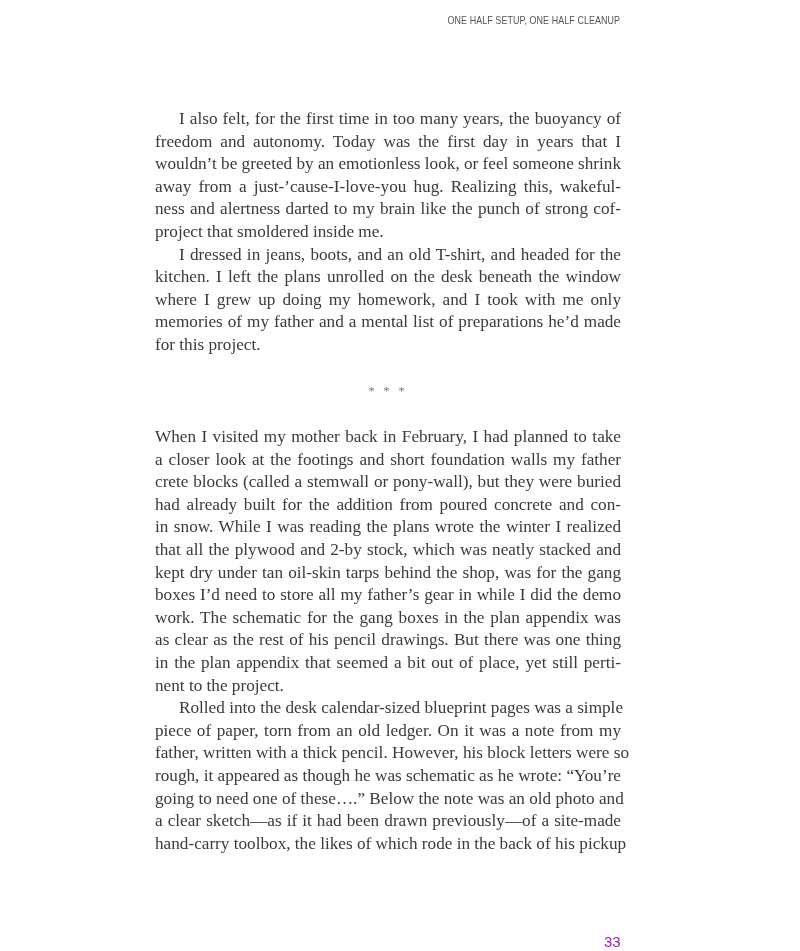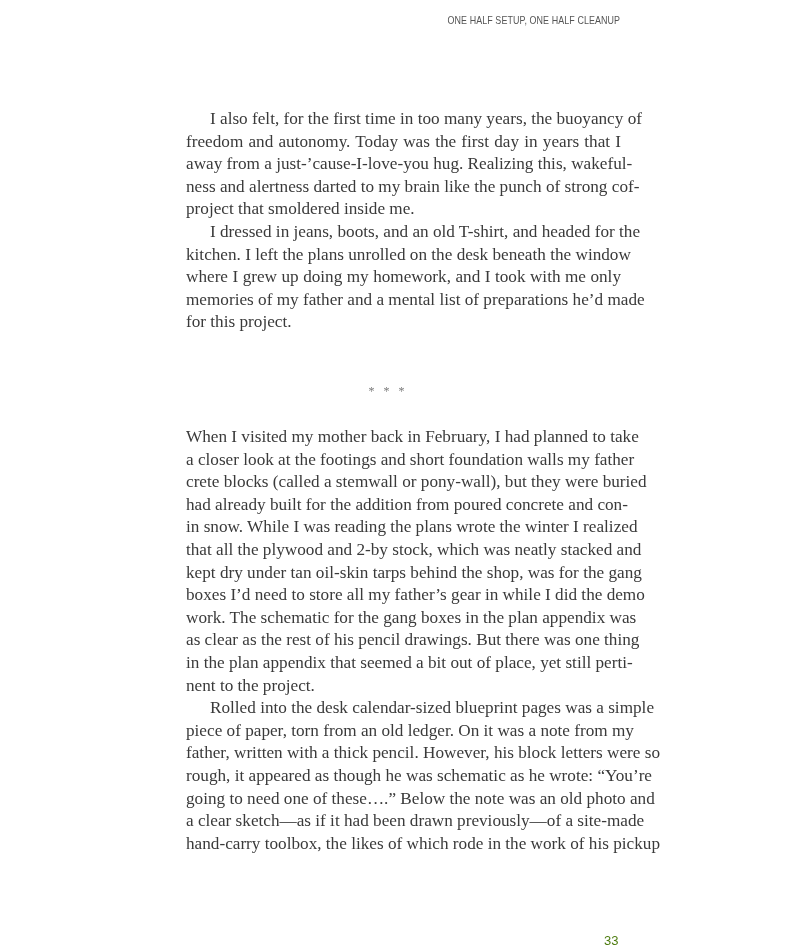--- a/index.html
+++ b/index.html
@@ -37,21 +37,20 @@
       hyphens: none;
     }
     .text-block p {
       margin: 0;
     }
     .line {
       display: block;
       text-align: justify;
       text-align-last: justify;
       white-space: nowrap;
-      margin-left: 31px;
     }
     .line.last {
       text-align-last: left;
     }
     .block-a { top: 108px; }
     .block-b { top: 426px; }
     .separator {
       position: absolute;
       top: 384px;
       left: 155px;
@@ -60,33 +59,34 @@
       font-family: "Liberation Serif", serif;
       font-size: 12px;
       letter-spacing: 3px;
       color: #777;
     }
     .folio {
       position: absolute;
       top: 933px;
       left: 604px;
       font-family: "Liberation Sans", sans-serif;
-      font-size: 13px;
-      color: #4d7c0f;
+      font-size: 15px;
+      color: #a21caf;
     }
   </style>
 </head>
 <body>
 
 <div class="running-head">ONE HALF SETUP, ONE HALF CLEANUP</div>
 
 <div class="text-block block-a">
   <p class="para">
     <span class="line" style="padding-left:24px">I also felt, for the first time in too many years, the buoyancy of</span>
     <span class="line">freedom and autonomy. Today was the first day in years that I</span>
+    <span class="line">wouldn’t be greeted by an emotionless look, or feel someone shrink</span>
     <span class="line">away from a just-’cause-I-love-you hug. Realizing this, wakeful-</span>
     <span class="line">ness and alertness darted to my brain like the punch of strong cof-</span>
     <span class="line last">project that smoldered inside me.</span>
   </p>
   <p class="para">
     <span class="line" style="padding-left:24px">I dressed in jeans, boots, and an old T-shirt, and headed for the</span>
     <span class="line">kitchen. I left the plans unrolled on the desk beneath the window</span>
     <span class="line">where I grew up doing my homework, and I took with me only</span>
     <span class="line">memories of my father and a mental list of preparations he’d made</span>
     <span class="line last">for this project.</span>
@@ -110,17 +110,17 @@
     <span class="line">in the plan appendix that seemed a bit out of place, yet still perti-</span>
     <span class="line last">nent to the project.</span>
   </p>
   <p class="para">
     <span class="line" style="padding-left:24px">Rolled into the desk calendar-sized blueprint pages was a simple</span>
     <span class="line">piece of paper, torn from an old ledger. On it was a note from my</span>
     <span class="line">father, written with a thick pencil. However, his block letters were so</span>
     <span class="line">rough, it appeared as though he was schematic as he wrote: “You’re</span>
     <span class="line">going to need one of these….” Below the note was an old photo and</span>
     <span class="line">a clear sketch—as if it had been drawn previously—of a site-made</span>
-    <span class="line">hand-carry toolbox, the likes of which rode in the work of his pickup</span>
+    <span class="line">hand-carry toolbox, the likes of which rode in the back of his pickup</span>
   </p>
 </div>
 
 <div class="folio">33</div>
 
 </body></html>

